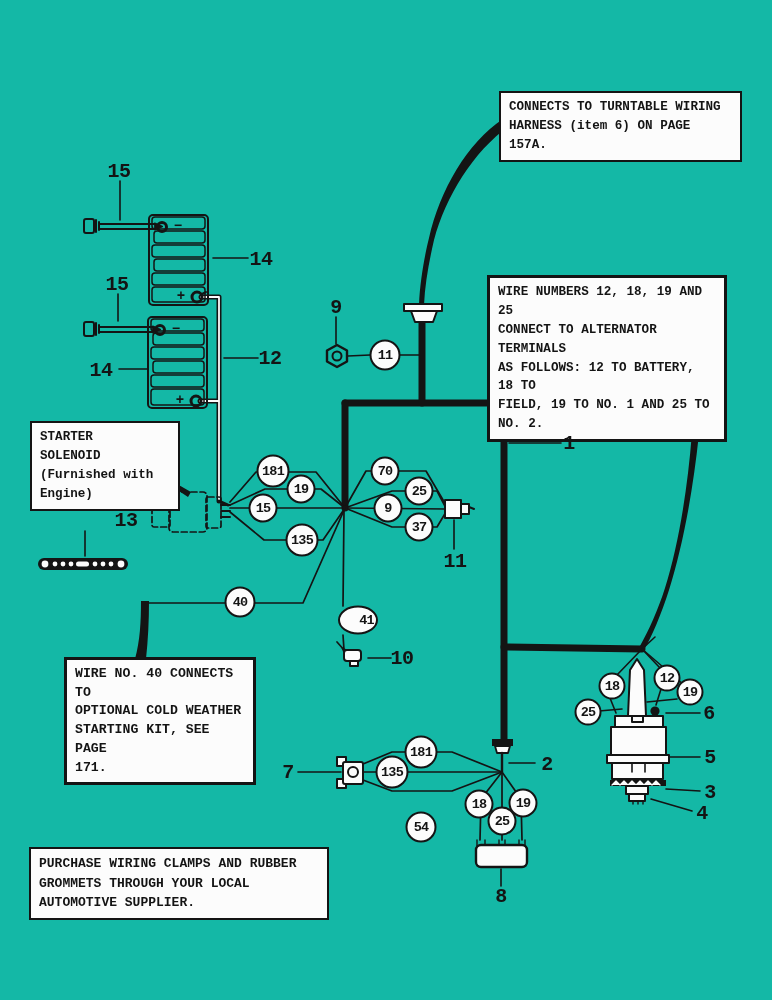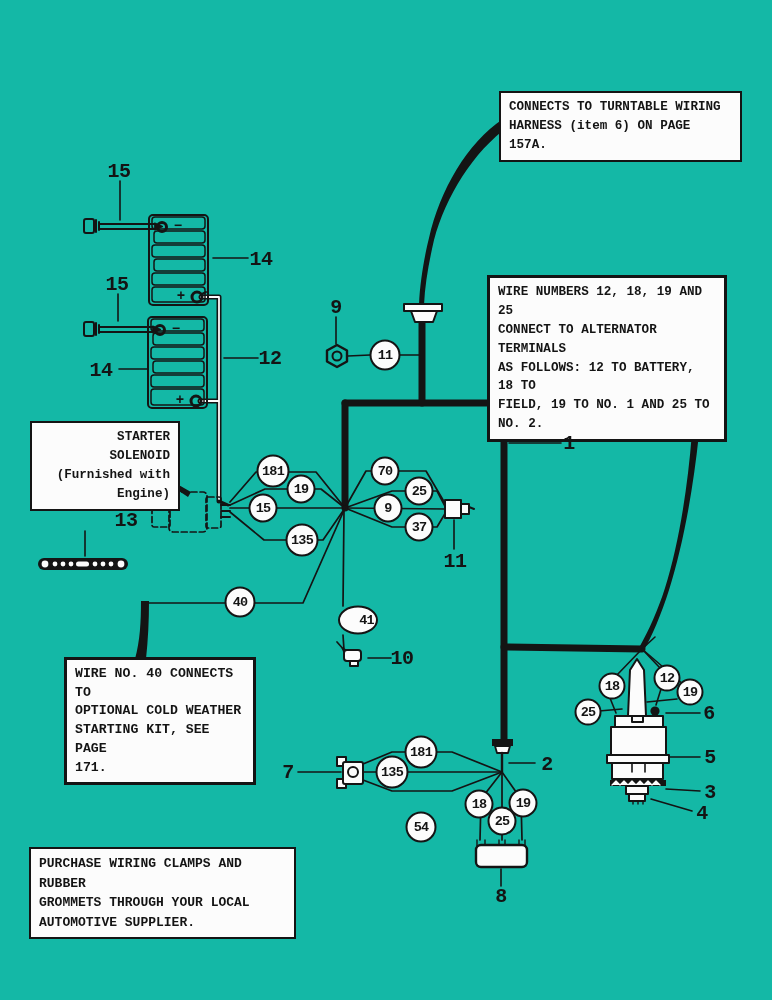--- a/index.html
+++ b/index.html
@@ -7,21 +7,21 @@
   #stage{
     position:relative;width:772px;height:1000px;background:#14b8a6;
     overflow:hidden;color:#141414;font-family:Liberation Mono, monospace;
   }
   #wires{position:absolute;left:0;top:0;}
   .callout{
     position:absolute;background:#fcfcfc;border:2.4px solid #141414;
     font-weight:bold;font-size:12.6px;line-height:1.5;color:#141414;
     padding:5px 8px;white-space:pre-line;box-sizing:border-box;
   }
-  .callout.center{text-align:right;}
+  .callout.center{text-align:left;}
   .callout.thick{border-width:3px;}
   .part-label{
     position:absolute;transform:translate(-50%,-50%);
     font-weight:bold;font-size:20px;letter-spacing:-0.5px;color:#141414;
     white-space:nowrap;
   }
   .wire-circle{
     position:absolute;transform:translate(-50%,-50%);
     background:#fcfcfc;border:2.6px solid #141414;border-radius:50%;
     display:flex;align-items:center;justify-content:center;
@@ -259,21 +259,21 @@
 
   <div class="callout center" style="left:30px;top:421px;width:150px;">STARTER
 SOLENOID
 (Furnished with Engine)</div>
 
   <div class="callout thick" style="left:64px;top:657px;width:192px;font-size:13.2px;line-height:1.42;">WIRE NO. 40 CONNECTS TO
 OPTIONAL COLD WEATHER
 STARTING KIT, SEE PAGE
 171.</div>
 
-  <div class="callout" style="left:29px;top:847px;width:267px;font-size:13px;">PURCHASE WIRING CLAMPS AND RUBBER
+  <div class="callout" style="left:29px;top:847px;width:300px;font-size:13px;">PURCHASE WIRING CLAMPS AND RUBBER
 GROMMETS THROUGH YOUR LOCAL
 AUTOMOTIVE SUPPLIER.</div>
 
   <div class="terminal-sign" style="left:178px;top:226px;">−</div>
   <div class="terminal-sign" style="left:181px;top:296px;">+</div>
   <div class="terminal-sign" style="left:176px;top:329px;">−</div>
   <div class="terminal-sign" style="left:180px;top:400px;">+</div>
 
   <div>
 

